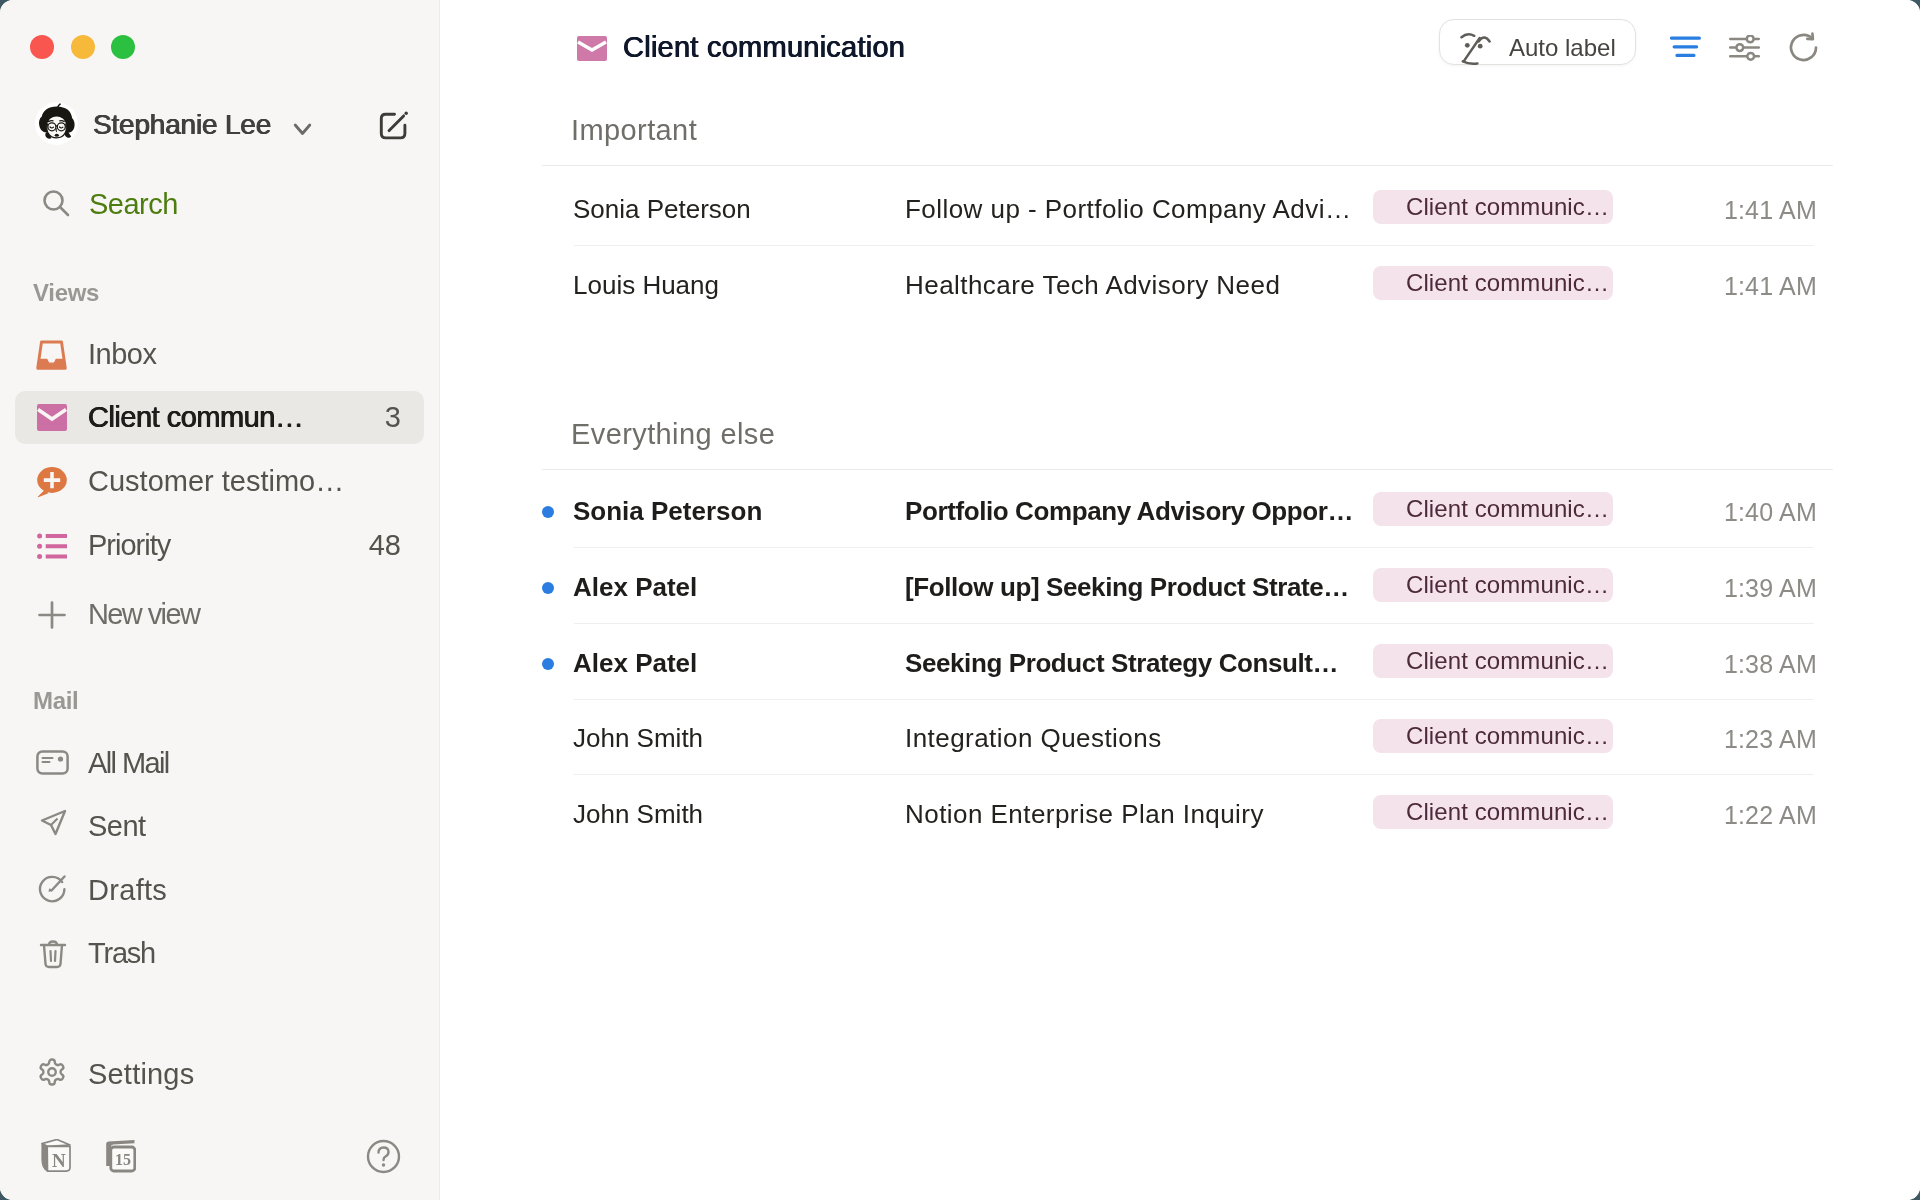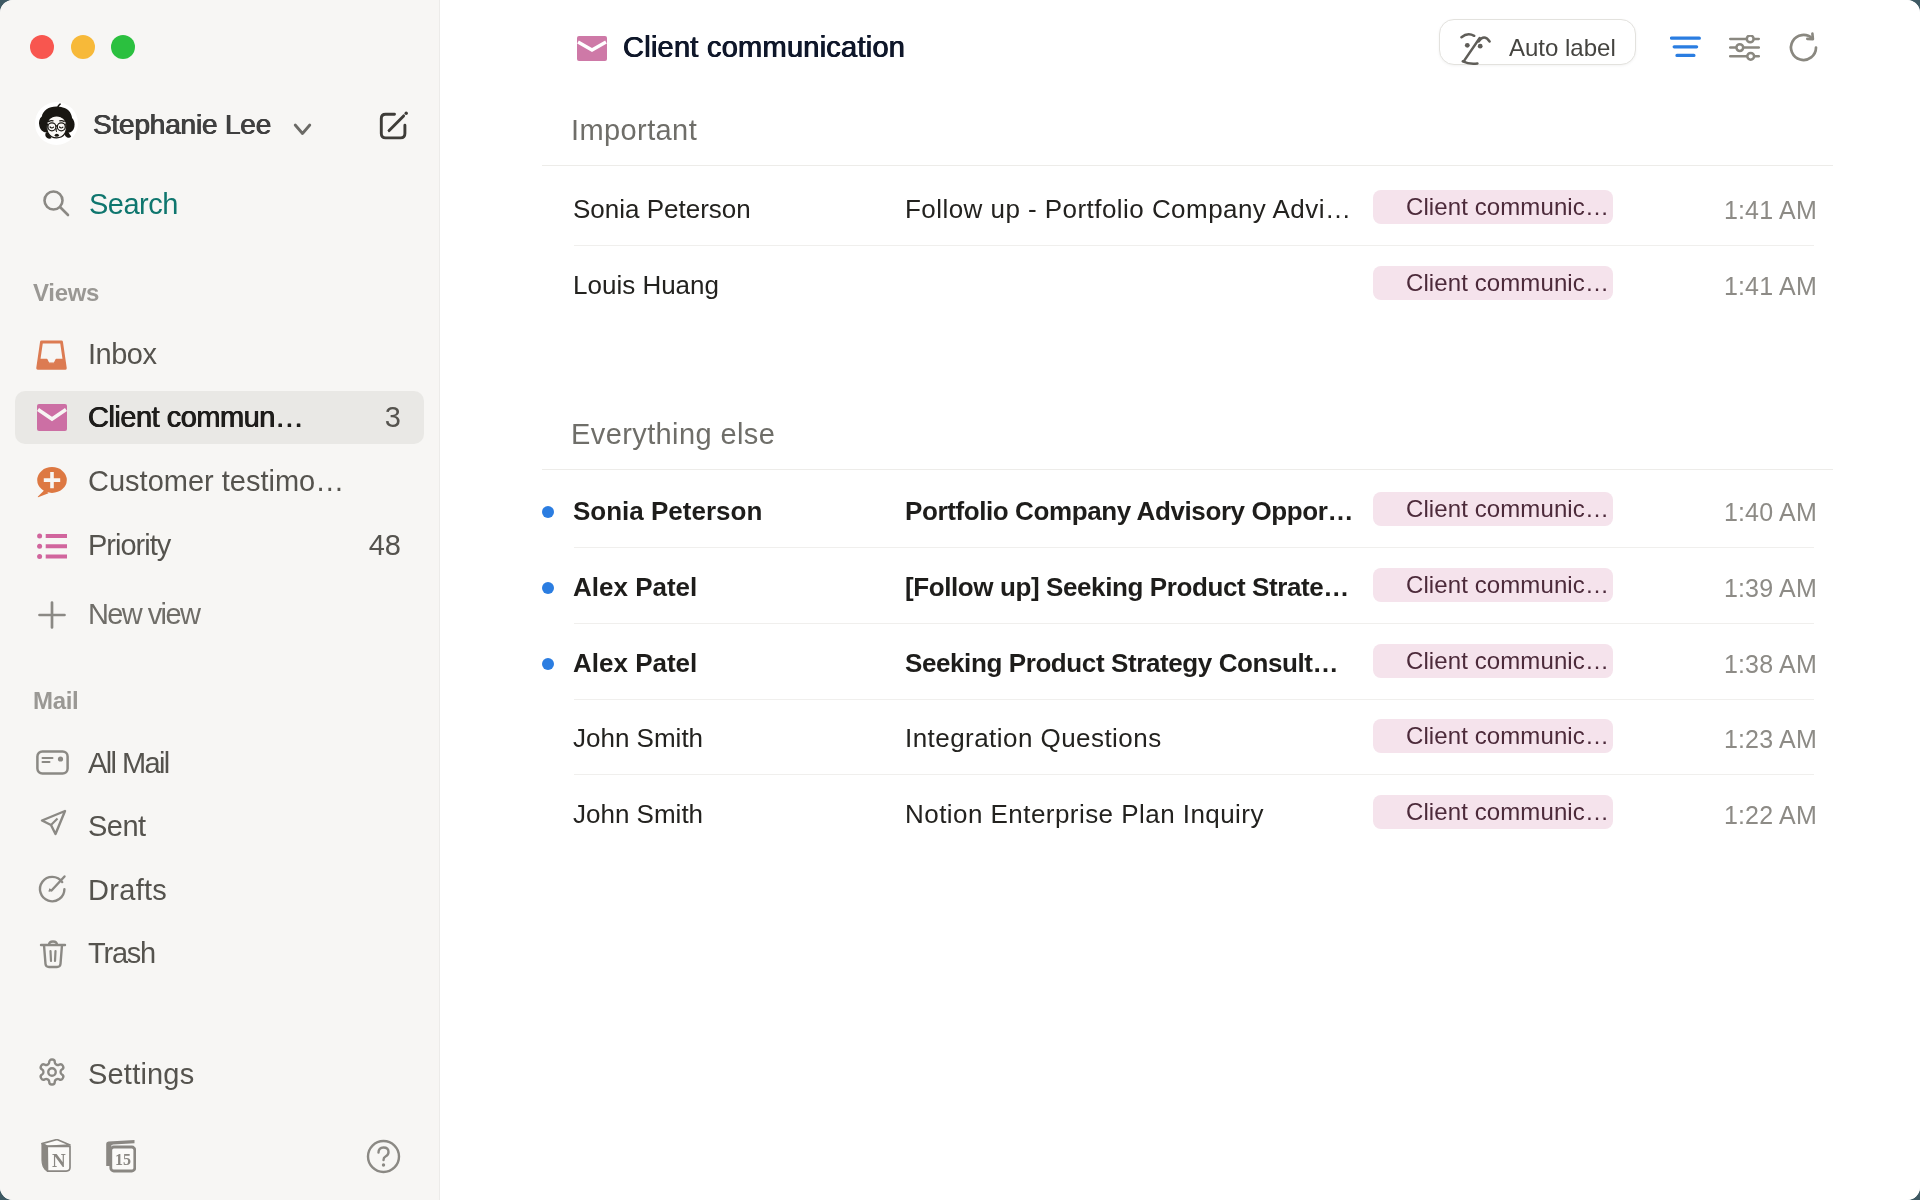--- a/index.html
+++ b/index.html
@@ -62,21 +62,21 @@
     <svg class="icon" style="left:378px; top:111px;" width="30" height="30" viewBox="0 0 30 30">
       <path d="M16.5,3.3 H7.6 Q3.3,3.3 3.3,7.6 V22.6 Q3.3,26.9 7.6,26.9 H22.6 Q26.9,26.9 26.9,22.6 V14.2" fill="none" stroke="#3E3C38" stroke-width="2.9" stroke-linecap="round"></path>
       <path d="M11.2,19.6 L25.6,4.9" stroke="#3E3C38" stroke-width="2.9" stroke-linecap="round"></path>
       <path d="M11.2,19.6 l-1.6,0.5 l0.5,-1.6 z" fill="#3E3C38"></path>
       <circle cx="28.2" cy="2.3" r="1.7" fill="#3E3C38"></circle>
     </svg>
     <svg class="icon" style="left:41px; top:188px;" width="30" height="30" viewBox="0 0 30 30">
       <circle cx="12.5" cy="12.5" r="9" fill="none" stroke="#8B8984" stroke-width="2.6"></circle>
       <path d="M19.5,19.5 L27,27" stroke="#8B8984" stroke-width="2.6" stroke-linecap="round"></path>
     </svg>
-    <div class="sideitem" style="left:89px; top:189px; color:#0f766e;">Search</div>
+    <div class="sideitem" style="left:89px; top:189px; color:#4d7c0f;">Search</div>
     <div class="sidelabel" style="left:33px; top:280px;">Views</div>
 
     <svg class="icon" style="left:36px; top:339px;" width="31" height="31" viewBox="0 0 31 31">
       <path d="M5.5,3 H25.5 L29.3,29.3 H1.7 Z" fill="none" stroke="#DC7B52" stroke-width="2.9" stroke-linejoin="round"></path>
       <path d="M2.9,20.3 H10.8 L12.8,24.2 H18.2 L20.2,20.3 H28.1 L29.3,29.3 H1.7 Z" fill="#DC7B52" stroke="#DC7B52" stroke-width="1.2" stroke-linejoin="round"></path>
     </svg>
     <div class="sideitem" style="left:88px; top:339px;">Inbox</div>
 
     <div class="sel"></div>
     <svg class="icon" style="left:37px; top:404px;" width="30" height="27" viewBox="0 0 30 27">
@@ -202,20 +202,21 @@
       <div class="sender" style="top:24px;">Sonia Peterson</div>
       <div class="subject" style="top:24px;">Follow up - Portfolio Company Advi…</div>
       <div class="chip" style="top:20px;">Client communic…</div>
       <div class="time" style="top:25px;">1:41 AM</div>
       <div class="rowline"></div>
     </div>
       </div>
     <div class="row" style="top:246px;">
         <div class="rowc">
       <div class="sender" style="top:24px;">Louis Huang</div>
+      <div class="subject" style="top:24px;">Healthcare Tech Advisory Need</div>
       <div class="chip" style="top:20px;">Client communic…</div>
       <div class="time" style="top:25px;">1:41 AM</div>
     </div>
       </div>
 
     <div class="sechead" style="top:419px;">Everything else</div>
     <div class="sep" style="left:101px; right:87px; top:469px;"></div>
 
     <div class="row" style="top:472px;">
         <div class="rowc">

